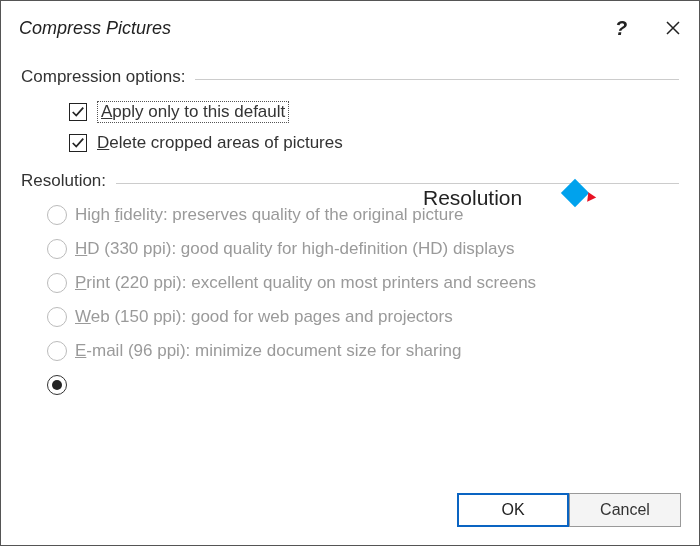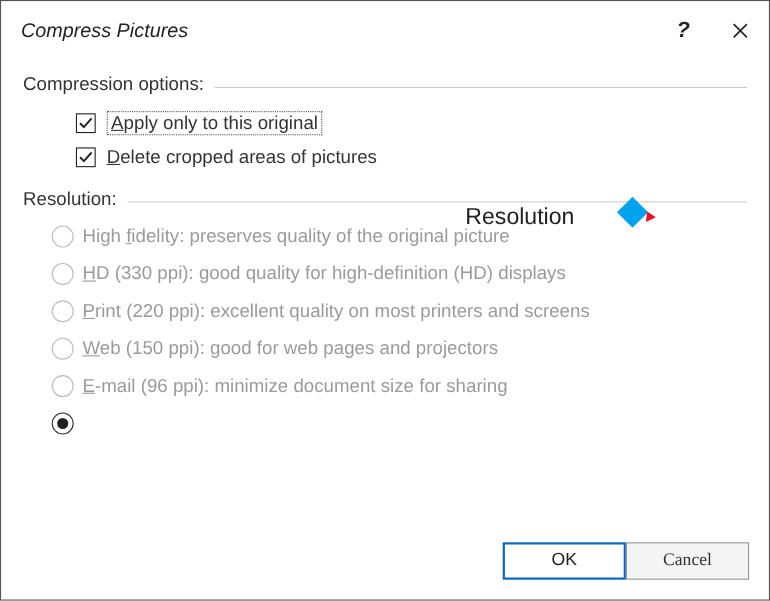--- a/index.html
+++ b/index.html
@@ -141,21 +141,20 @@
       background: #fff;
     }
     .btn-default {
       border: 2px solid #0a64c2;
       color: #222;
     }
     .btn-normal {
       border: 1px solid #999;
       color: #333;
       background: #f4f4f4;
-      font-family: Liberation Serif, serif;
     }
 
     .watermark {
       position: absolute;
       top: 186px;
       left: 422px;
       font-family: "Segoe UI", sans-serif;
       color: #222;
       font-size: 21px;
       line-height: 1.05;
@@ -202,21 +201,21 @@
       <span class="label">Compression options:</span>
       <div class="rule"></div>
     </div>
 
     <div class="opt-row">
       <div class="checkbox">
         <svg viewBox="0 0 16 16">
             <path d="M2 8 L6 12 L14 3" stroke="#222" stroke-width="2" fill="none"></path>
           </svg>
       </div>
-      <span class="focus-box"><span class="underline-first">A</span><span>pply only to this original</span></span>
+      <span class="focus-box"><span class="underline-first">A</span><span>pply only to this default</span></span>
     </div>
 
     <div class="opt-row">
       <div class="checkbox">
         <svg viewBox="0 0 16 16">
             <path d="M2 8 L6 12 L14 3" stroke="#222" stroke-width="2" fill="none"></path>
           </svg>
       </div>
       <span><span class="underline-first">D</span><span>elete cropped areas of pictures</span></span>
     </div>

